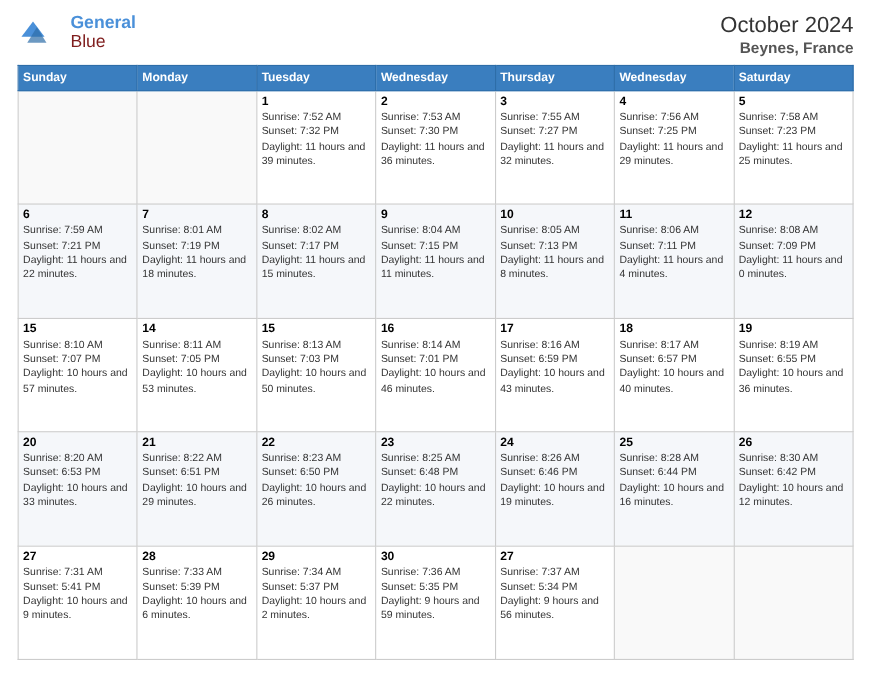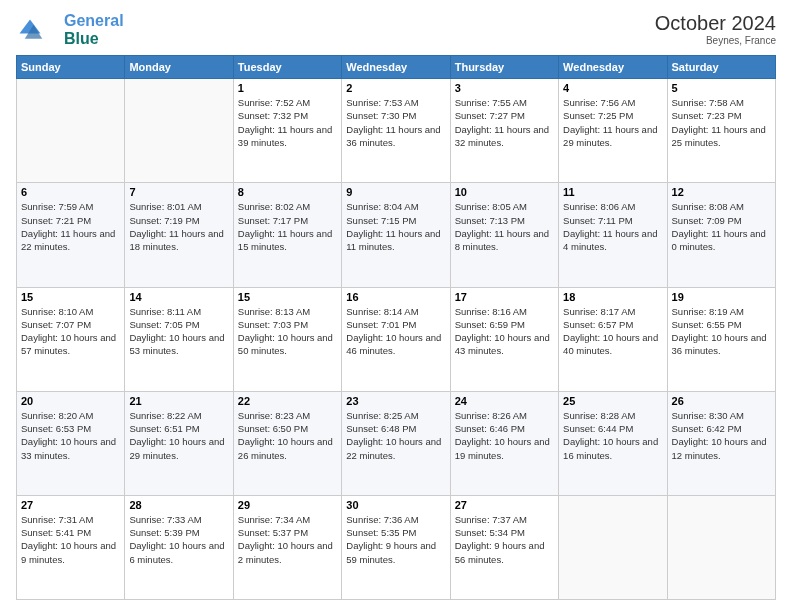--- a/index.html
+++ b/index.html
@@ -43,22 +43,22 @@
     }
     .title-block {
       text-align: right;
     }
     .title-block h1 {
       font-size: 20px;
       font-weight: normal;
       color: #333;
     }
     .title-block h2 {
-      font-size: 10px;
-      font-weight: normal;
+      font-size: 14px;
+      font-weight: bold;
       color: #555;
     }
     .calendar-table {
       width: 100%;
       border-collapse: collapse;
       flex: 1;
       font-size: 10px;
       border-radius: 30px;
     }
     .calendar-table thead tr th {
@@ -101,21 +101,21 @@
 
 <div class="page">
   <div class="header">
     <div class="logo">
       <svg class="logo-icon" viewBox="0 0 32 32">
         <polygon points="16,4 28,20 4,20" fill="#4a90d9"></polygon>
         <polygon points="20,10 30,26 10,26" fill="#2d6da8" opacity="0.7"></polygon>
       </svg>
       <div class="logo-text">
         <div><span>General</span></div>
-        <div><span style="color:#0f766e;font-weight:bold;">Blue</span></div>
+        <div><span style="color:#7f1d1d;font-weight:normal;">Blue</span></div>
       </div>
     </div>
     <div class="title-block">
       <h1>October 2024</h1>
       <h2>Beynes, France</h2>
     </div>
   </div>
 
   <table class="calendar-table">
     <thead>

